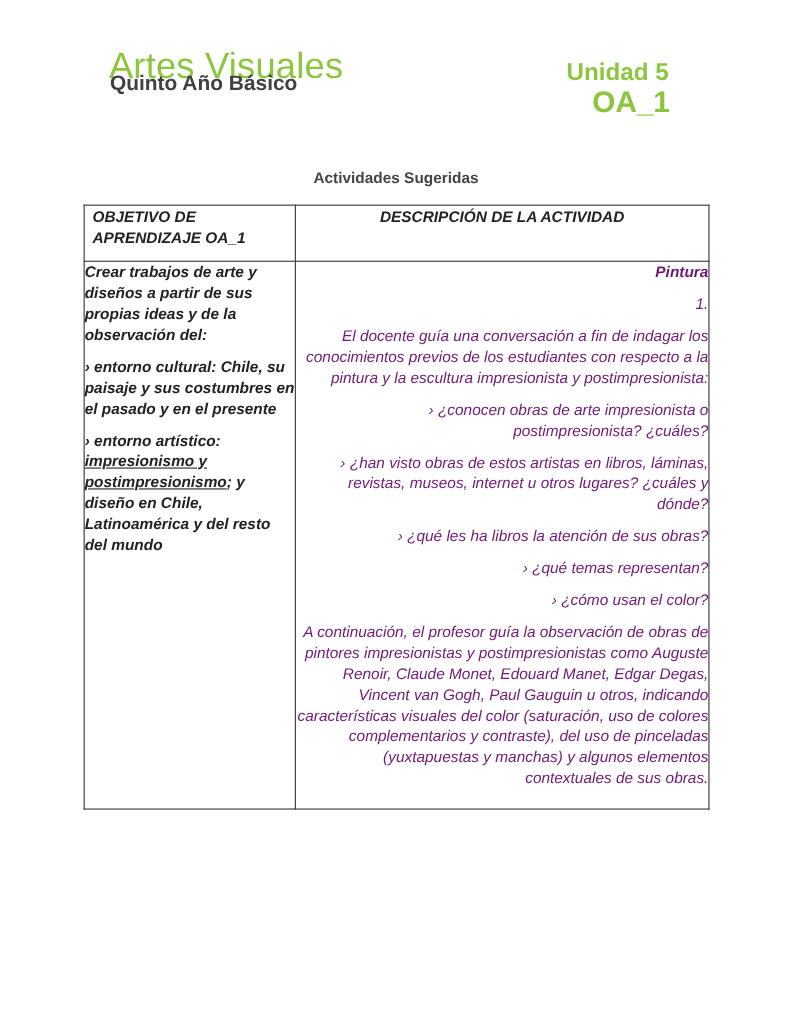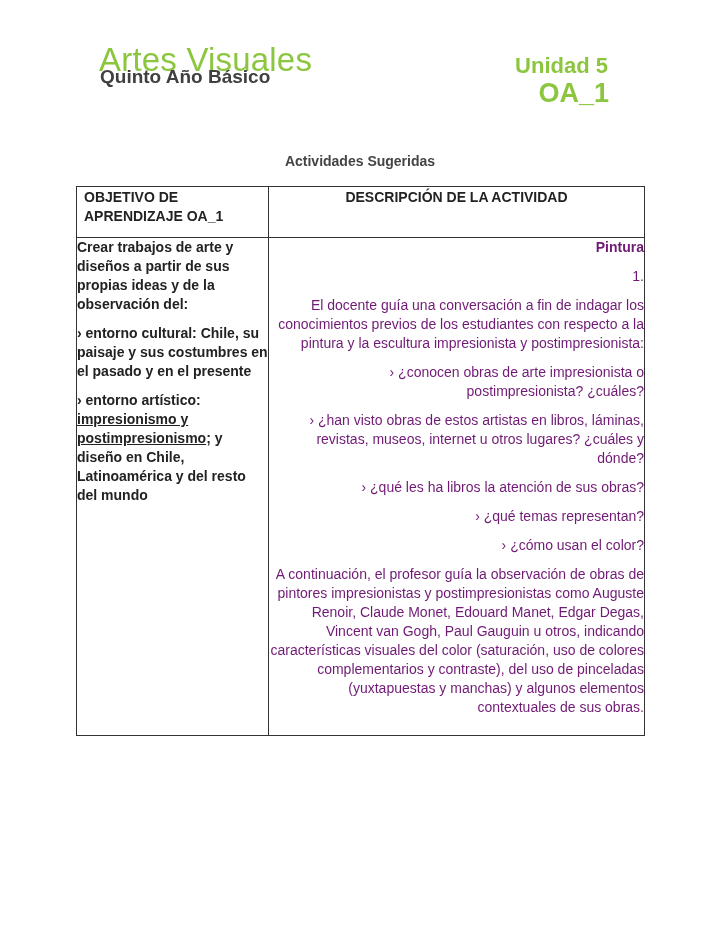--- a/index.html
+++ b/index.html
@@ -24,21 +24,21 @@
       position: absolute; right: 111px; top: 80px;
       font-size: 27px; font-weight: bold; color: #8cc63f; line-height: 26px; text-align: right;
     }
     .section-title {
       position: absolute; left: 0; width: 720px; top: 148px; text-align: center;
       font-size: 14px; font-weight: bold; color: #444; line-height: 26px;
     }
     table.act {
       position: absolute; left: 76px; top: 186px; width: 568px;
       border-collapse: collapse; table-layout: fixed;
-      font-size: 14px; line-height: 19px;
+      font-size: 14px; line-height: 19px; font-style: italic;
     }
     table.act td, table.act th {
       border: 1.5px solid #333; vertical-align: top; padding: 0;
     }
     table.act th {
       font-weight: bold; color: #222; text-align: left;
       height: 49px; padding: 1px 7px 0 7px; font-size: 14px;
     }
     table.act th.desc { text-align: center; }
     td.obj { padding: 0 7px 0 7px; font-weight: bold; color: #222; }

